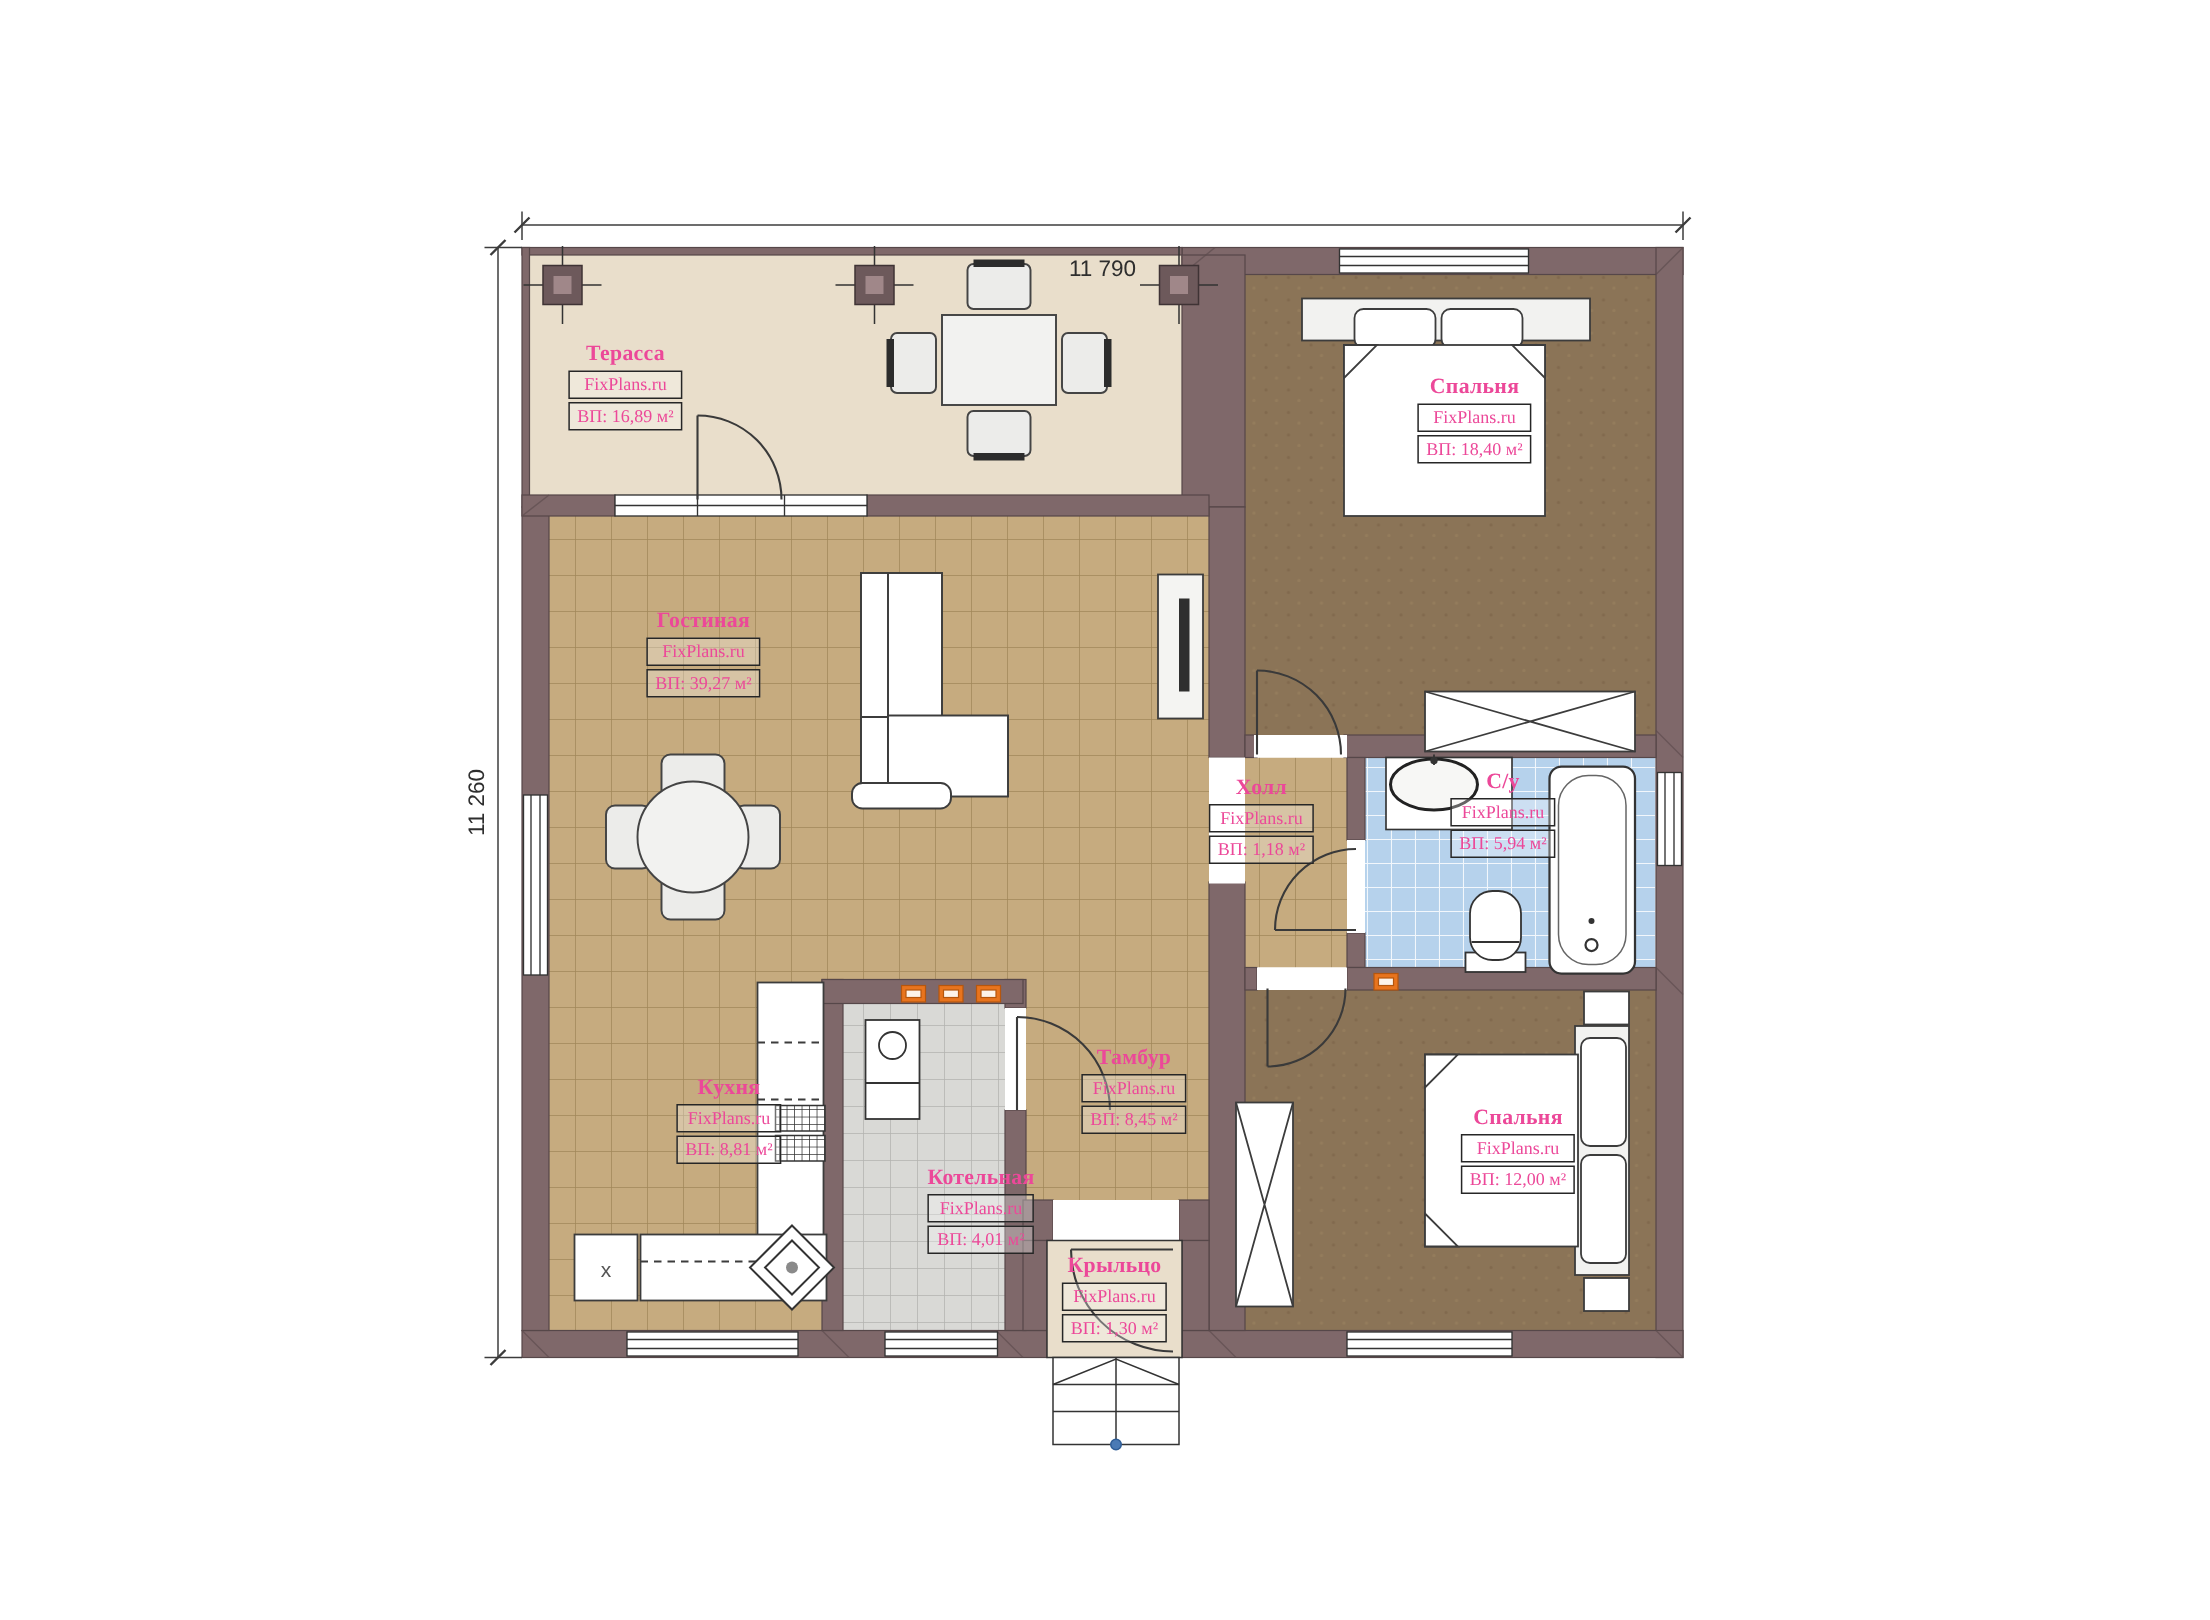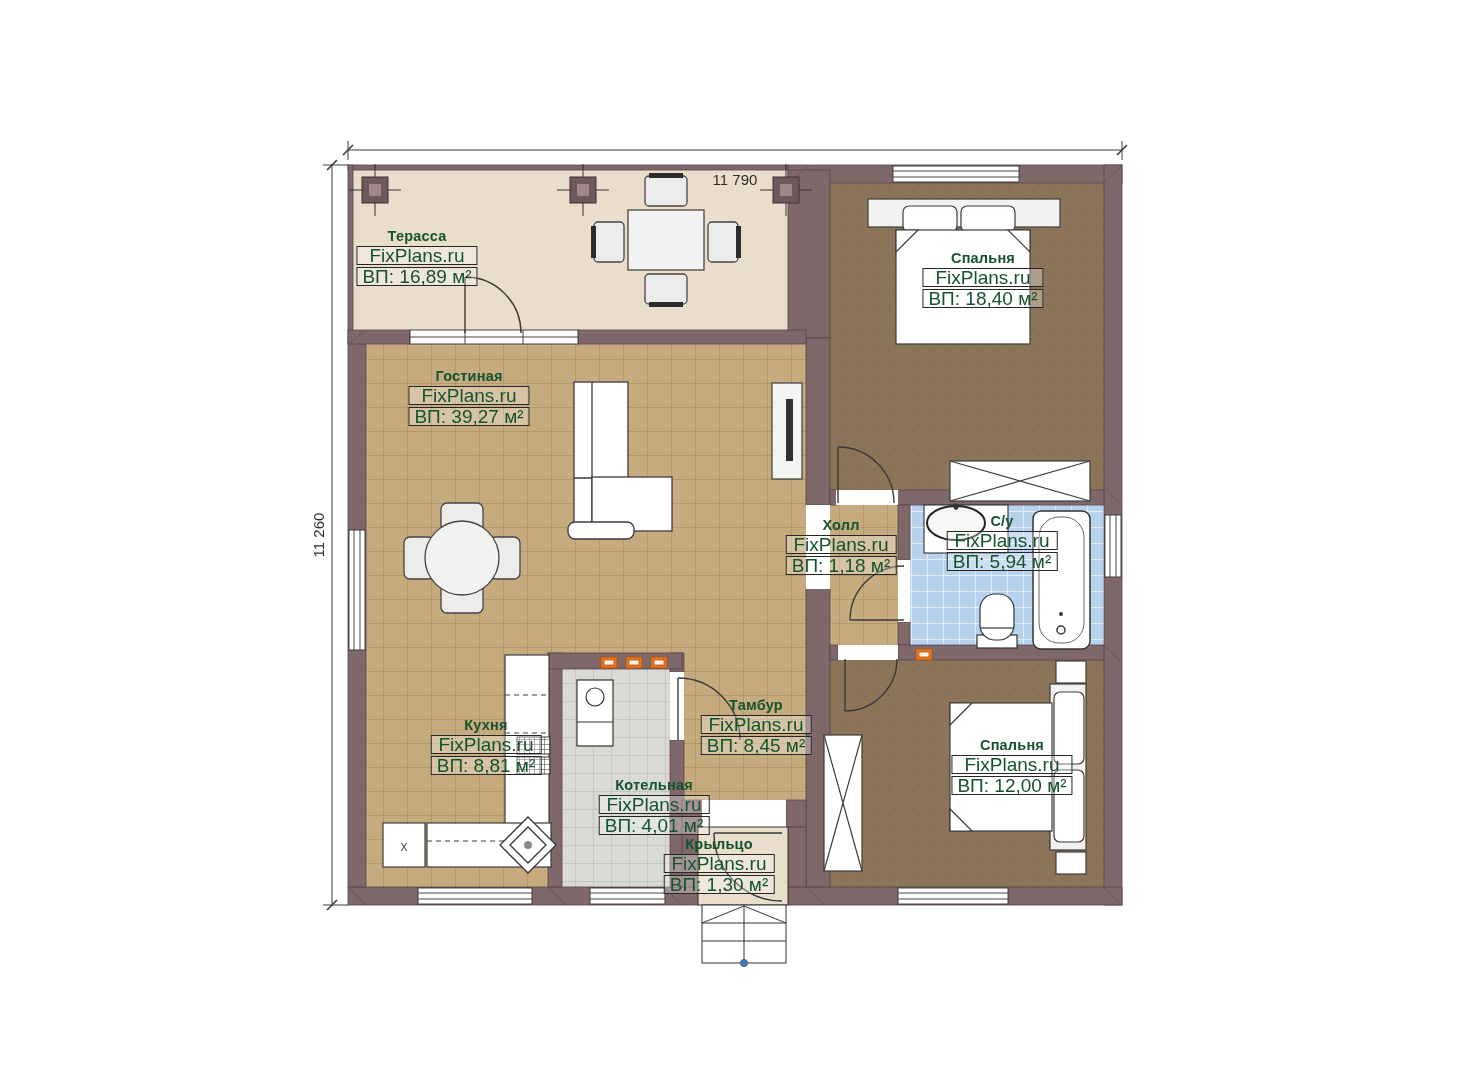--- a/index.html
+++ b/index.html
@@ -1,21 +1,21 @@
 <!DOCTYPE html>
 <html><head>
 <meta charset="utf-8">
 <style>
   html,body { margin:0; padding:0; background:#ffffff; }
   body { width:1473px; height:1080px; font-family:"Liberation Sans", sans-serif; }
   .canvas { position:relative; width:1473px; height:1080px; background:#fff; overflow:hidden; }
   svg.plan { position:absolute; left:0; top:0; }
-  .room-label { position:absolute; transform:translateX(-50%); text-align:center; color:#14532d; z-index:5; }
+  .room-label { position:absolute; transform:translateX(-50%); text-align:center; color:#ec4899; z-index:5;font-family:Liberation Serif, serif; }
   .room-name { font-weight:bold; font-size:14.5px; letter-spacing:.2px; margin-bottom:1px; white-space:nowrap; }
-  .label-box { border:1.4px solid #262626; background:rgba(255,255,255,0.30); font-size:19px;
+  .label-box { border:1.4px solid #262626; background:rgba(255,255,255,0.30); font-size:12px;
                padding:0 5px; line-height:17px; margin-top:2px; white-space:nowrap; }
   .dim-label { position:absolute; font-size:15px; color:#2e2e2e; z-index:4; }
   .dim-top  { left:735px; top:130px; transform:translateX(-50%);margin-top:41px; }
   .dim-left { left:318px; top:535px; transform:translate(-50%,-50%) rotate(-90deg); }
 </style>
 </head>
 <body>
 
 <div class="canvas">
 
@@ -318,21 +318,21 @@
 
 <div class="dim-label dim-top">11 790</div>
 <div class="dim-label dim-left">11 260</div>
 
 <div class="room-label" style="left:417px; top:228px;">
   <div class="room-name">Терасса</div>
   <div class="label-box">FixPlans.ru</div>
   <div class="label-box">ВП: 16,89 м²</div>
 </div>
 
-<div class="room-label" style="left:469px; top:368px;">
+<div class="room-label" style="left:469px; top:406px;">
   <div class="room-name">Гостиная</div>
   <div class="label-box">FixPlans.ru</div>
   <div class="label-box">ВП: 39,27 м²</div>
 </div>
 
 <div class="room-label" style="left:983px; top:250px;">
   <div class="room-name">Спальня</div>
   <div class="label-box">FixPlans.ru</div>
   <div class="label-box">ВП: 18,40 м²</div>
 </div>
@@ -366,19 +366,19 @@
   <div class="label-box">FixPlans.ru</div>
   <div class="label-box">ВП: 8,45 м²</div>
 </div>
 
 <div class="room-label" style="left:1012px; top:737px;">
   <div class="room-name">Спальня</div>
   <div class="label-box">FixPlans.ru</div>
   <div class="label-box">ВП: 12,00 м²</div>
 </div>
 
-<div class="room-label" style="left:719px; top:836px;">
+<div class="room-label" style="left:743px; top:836px;">
   <div class="room-name">Крыльцо</div>
   <div class="label-box">FixPlans.ru</div>
   <div class="label-box">ВП: 1,30 м²</div>
 </div>
 
 </div>
 
 </body></html>

